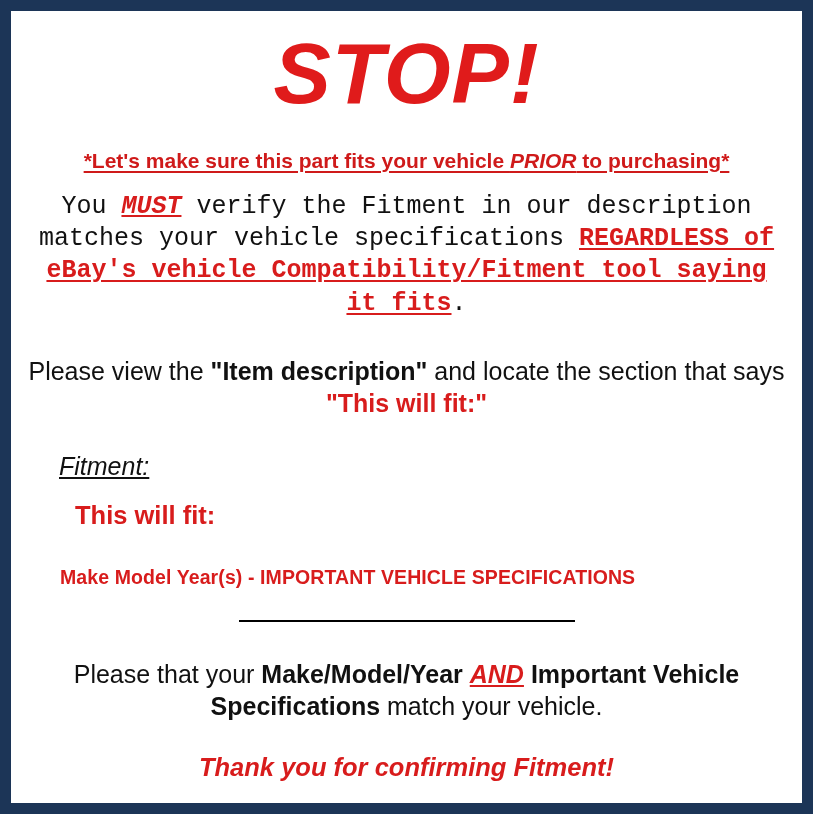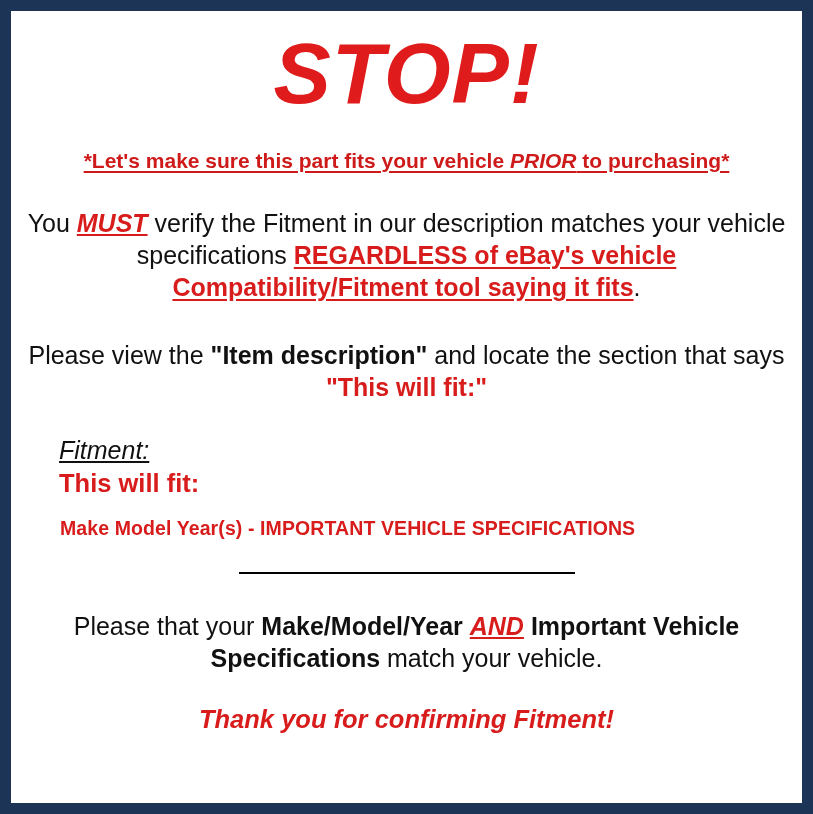--- a/index.html
+++ b/index.html
@@ -59,21 +59,21 @@
   .subtitle .u { text-decoration: underline; text-underline-offset: 3px; }
   .subtitle .it { font-style: italic; }
 
   
   .para {
     margin: 0;
     font-size: 25px;
     line-height: 1.29;
     color: #111111;
   }
-  .para-must   { padding-top: 34px; }
+  .para-must   { padding-top: 18px; font-family: Liberation Mono, monospace; }
   .para-view   { padding-top: 35px; }
   .para-confirm{ padding-top: 36px; }
   .para-vin    { padding-top: 39px; }
 
   .b  { font-weight: bold; }
   .redbold { color: #d81c1c; font-weight: bold; }
   .redbolditalu {
     color: #d81c1c;
     font-weight: bold;
     font-style: italic;
@@ -97,21 +97,21 @@
     margin: 0;
     font-size: 25px;
     line-height: 1.18;
     font-style: italic;
     color: #111111;
     text-decoration: underline;
     text-underline-offset: 2px;
     display: inline-block;
   }
   .example-fit {
-    margin: 0;
+    margin: 16px;
     padding-top: 2px;
     font-size: 25.5px;
     line-height: 1.2;
     font-weight: bold;
     color: #d81c1c;
   }
   .example-spec {
     margin: 0;
     padding-top: 19px;
     padding-left: 1px;

